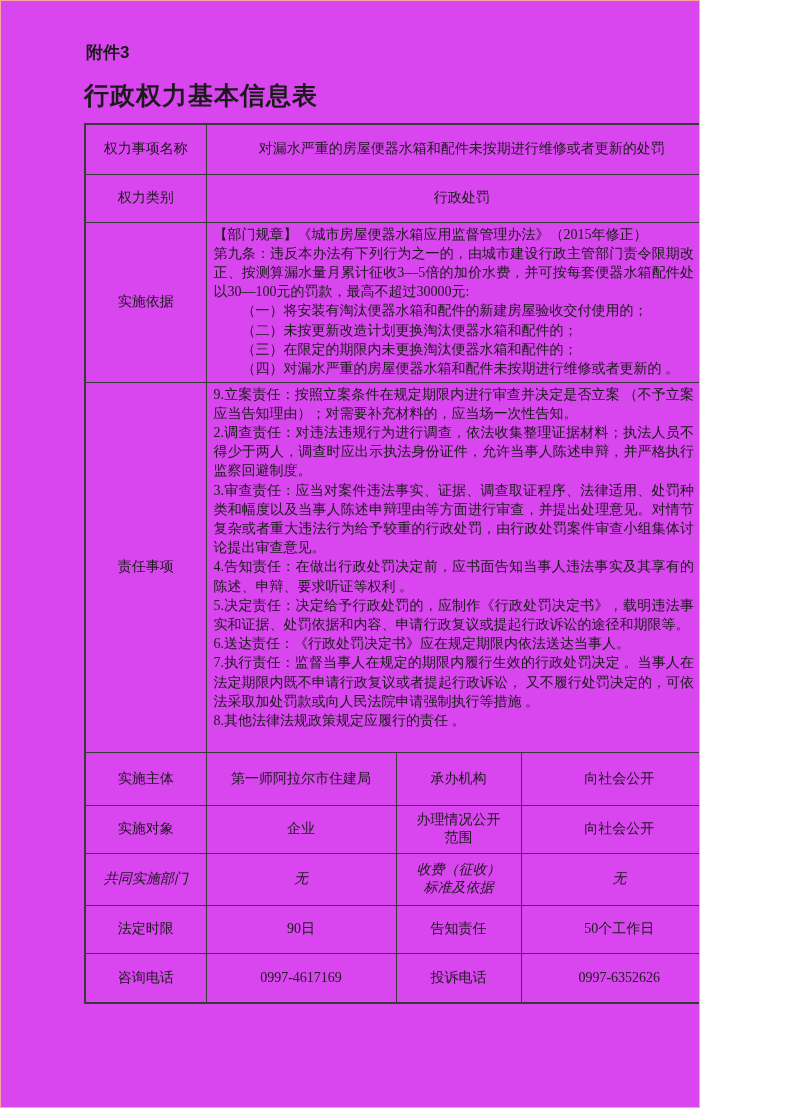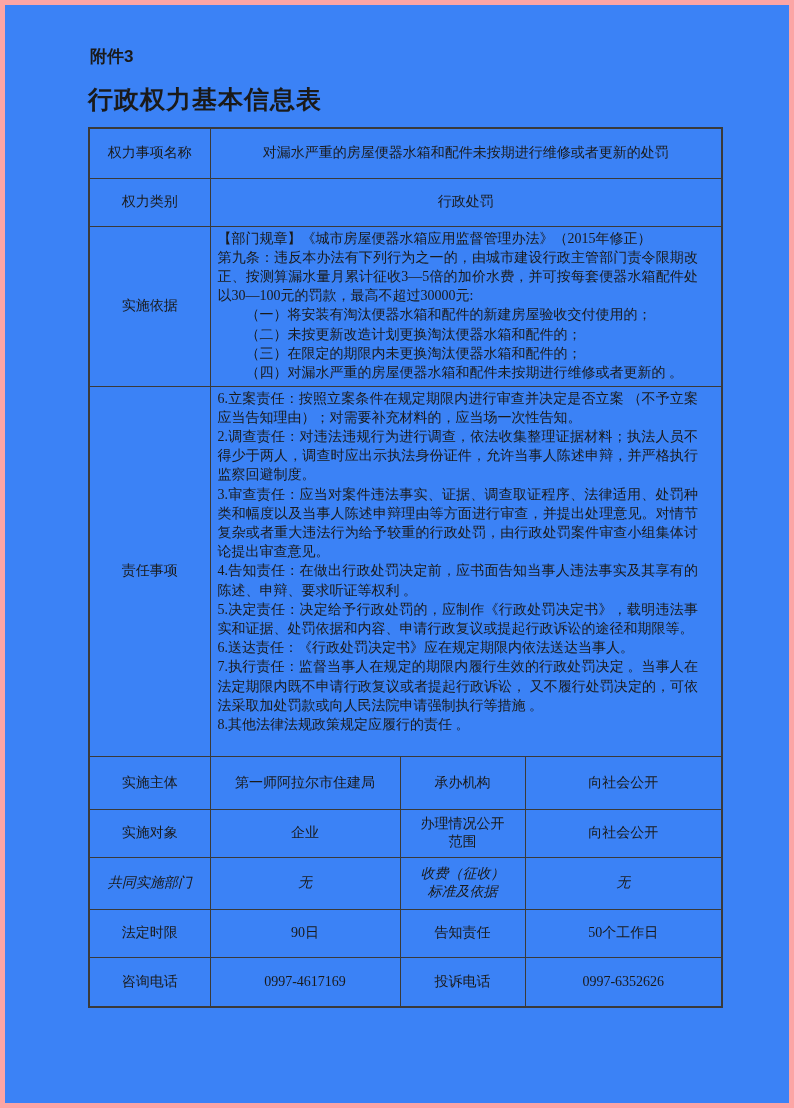--- a/index.html
+++ b/index.html
@@ -1,25 +1,25 @@
 <!DOCTYPE html>
 <html><head>
 <meta charset="utf-8">
 <style>
   html, body { margin: 0; padding: 0; }
   .page {
     position: relative;
-    width: 794px;
+    width: 700px;
     height: 1108px;
-    background: #3b82f6;
+    background: #d946ef;
     font-family: "Liberation Serif", serif;
     color: #1a1a1a;
     overflow: hidden;
     box-sizing: border-box;
-    border: 5px solid #fca5a5;
+    border: 1px solid #fca5a5;
   }
   .attachment-label {
     position: absolute;
     left: 85px;
     top: 42px;
     font-family: "Liberation Sans", sans-serif;
     font-weight: bold;
     font-size: 17px;
     line-height: 20px;
   }
@@ -114,21 +114,21 @@
         <p class="indent">（一）将安装有淘汰便器水箱和配件的新建房屋验收交付使用的；</p>
         <p class="indent">（二）未按更新改造计划更换淘汰便器水箱和配件的；</p>
         <p class="indent">（三）在限定的期限内未更换淘汰便器水箱和配件的；</p>
         <p class="indent">（四）对漏水严重的房屋便器水箱和配件未按期进行维修或者更新的 。</p>
       </td>
     </tr>
 
     <tr class="r4">
       <td class="cell-center">责任事项</td>
       <td class="cell-para" colspan="3">
-        <p>6.立案责任：按照立案条件在规定期限内进行审查并决定是否立案 （不予立案应当告知理由）；对需要补充材料的，应当场一次性告知。</p>
+        <p>9.立案责任：按照立案条件在规定期限内进行审查并决定是否立案 （不予立案应当告知理由）；对需要补充材料的，应当场一次性告知。</p>
         <p>2.调查责任：对违法违规行为进行调查，依法收集整理证据材料；执法人员不得少于两人，调查时应出示执法身份证件，允许当事人陈述申辩，并严格执行监察回避制度。</p>
         <p>3.审查责任：应当对案件违法事实、证据、调查取证程序、法律适用、处罚种类和幅度以及当事人陈述申辩理由等方面进行审查，并提出处理意见。对情节复杂或者重大违法行为给予较重的行政处罚，由行政处罚案件审查小组集体讨论提出审查意见。</p>
         <p>4.告知责任：在做出行政处罚决定前，应书面告知当事人违法事实及其享有的陈述、申辩、要求听证等权利 。</p>
         <p>5.决定责任：决定给予行政处罚的，应制作《行政处罚决定书》，载明违法事实和证据、处罚依据和内容、申请行政复议或提起行政诉讼的途径和期限等。</p>
         <p>6.送达责任：《行政处罚决定书》应在规定期限内依法送达当事人。</p>
         <p>7.执行责任：监督当事人在规定的期限内履行生效的行政处罚决定 。当事人在法定期限内既不申请行政复议或者提起行政诉讼， 又不履行处罚决定的，可依法采取加处罚款或向人民法院申请强制执行等措施 。</p>
         <p>8.其他法律法规政策规定应履行的责任 。</p>
       </td>
     </tr>
 

